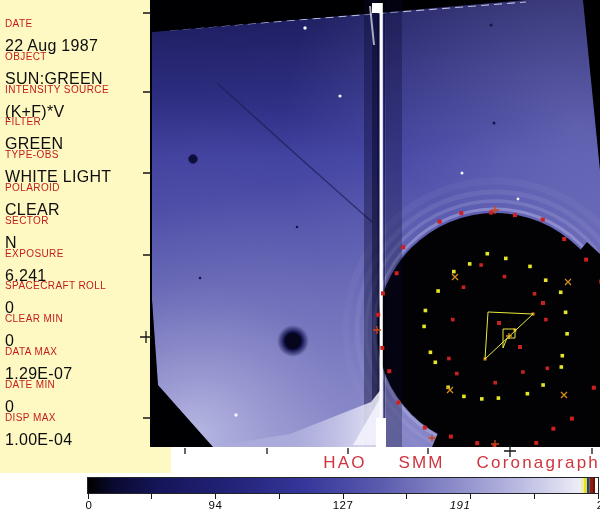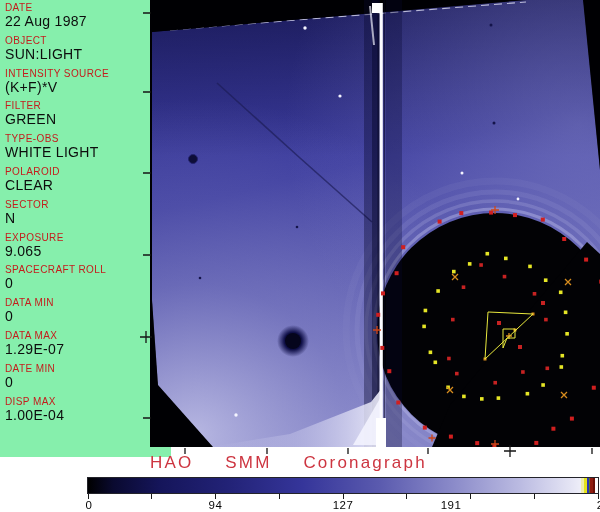--- a/index.html
+++ b/index.html
@@ -1,29 +1,29 @@
 <!DOCTYPE html>
 <html><head>
 <meta charset="utf-8">
 <style>
   html,body{margin:0;padding:0;background:#ffffff;}
   #app{position:relative;width:600px;height:512px;background:#ffffff;overflow:hidden;
        font-family:"Liberation Sans",sans-serif;}
   
-  #sidebar{position:absolute;left:0;top:0;width:171px;height:455px;background:#86efac;padding-top:2px;}
+  #sidebar{position:absolute;left:0;top:0;width:171px;height:455px;background:#fef9c3;padding-top:18px;}
   .meta-row{position:relative;height:32.8px;padding-left:5px;overflow:visible;}
   .f-label{font-size:10px;line-height:12px;color:#c41c1c;letter-spacing:0.4px;white-space:nowrap;}
-  .f-value{font-size:14px;line-height:15px;color:#0d0d0d;letter-spacing:0.3px;white-space:nowrap;margin-top:0;}
+  .f-value{font-size:16px;line-height:15px;color:#0d0d0d;letter-spacing:0.3px;white-space:nowrap;margin-top:8px;}
   
   #image-panel{position:absolute;left:150px;top:0;width:450px;height:447px;background:#000;}
   #image-panel svg{display:block;}
   
   #edge-ticks{position:absolute;left:0;top:0;width:600px;height:512px;pointer-events:none;z-index:40;}
   
-  #plot-title{position:absolute;left:150px;top:453px;width:450px;text-align:left;
+  #plot-title{position:absolute;left:150px;top:453px;width:450px;text-align:right;
               font-size:17px;letter-spacing:2.2px;word-spacing:9px;color:#cd3540;white-space:pre;}
   
   #colorbar{position:absolute;left:87px;top:477px;width:510px;height:15px;border:1px solid #23232a;}
   .cb-stripe{position:absolute;top:0;bottom:0;}
   #cb-ticks{position:absolute;left:88px;top:494px;width:510px;height:18px;}
   .cb-tick{position:absolute;top:0;width:1px;height:5px;background:#1b1b1b;}
   .cb-lab{position:absolute;top:5px;font-size:11.5px;color:#060606;letter-spacing:0.5px;}
 </style>
 </head>
 <body>
@@ -32,21 +32,21 @@
 
   <div id="sidebar">
     <div class="meta-row">
       <div class="f-label">DATE</div>
       <div class="f-value">22 Aug 1987</div>
     </div>
 
 
     <div class="meta-row">
       <div class="f-label">OBJECT</div>
-      <div class="f-value">SUN:LIGHT</div>
+      <div class="f-value">SUN:GREEN</div>
     </div>
 
     <div class="meta-row">
       <div class="f-label">INTENSITY SOURCE</div>
       <div class="f-value">(K+F)*V</div>
     </div>
 
     <div class="meta-row">
       <div class="f-label">FILTER</div>
       <div class="f-value">GREEN</div>
@@ -62,30 +62,30 @@
       <div class="f-value">CLEAR</div>
     </div>
 
     <div class="meta-row">
       <div class="f-label">SECTOR</div>
       <div class="f-value">N</div>
     </div>
 
     <div class="meta-row">
       <div class="f-label">EXPOSURE</div>
-      <div class="f-value">9.065</div>
+      <div class="f-value">6.241</div>
     </div>
 
     <div class="meta-row">
       <div class="f-label">SPACECRAFT ROLL</div>
       <div class="f-value">0</div>
     </div>
 
     <div class="meta-row">
-      <div class="f-label">DATA MIN</div>
+      <div class="f-label">CLEAR MIN</div>
       <div class="f-value">0</div>
     </div>
 
     <div class="meta-row">
       <div class="f-label">DATA MAX</div>
       <div class="f-value">1.29E-07</div>
     </div>
 
     <div class="meta-row">
       <div class="f-label">DATE MIN</div>
@@ -301,17 +301,17 @@
       <div class="cb-tick" style="left: 127px;"></div>
       <div class="cb-tick" style="left: 190.75px;"></div>
       <div class="cb-tick" style="left: 254.5px;"></div>
       <div class="cb-tick" style="left: 318.25px;"></div>
       <div class="cb-tick" style="left: 382px;"></div>
       <div class="cb-tick" style="left: 445.75px;"></div>
       <div class="cb-tick" style="left: 509.5px;"></div>
       <span class="cb-lab" style="left: 0px; transform: translateX(-35%);">0</span>
       <span class="cb-lab" style="left: 127.5px; transform: translateX(-50%);">94</span>
       <span class="cb-lab" style="left: 255px; transform: translateX(-50%);">127</span>
-      <span class="cb-lab" style="left: 363px; transform: translateX(-50%);">191</span>
+      <span class="cb-lab" style="left: 372px; transform: translateX(-50%); font-style: italic;">191</span>
       <span class="cb-lab" style="left: 510px; transform: translateX(-88%); margin-left: 17px;">255</span>
     </div>
 
 </div>
 
 </body></html>

